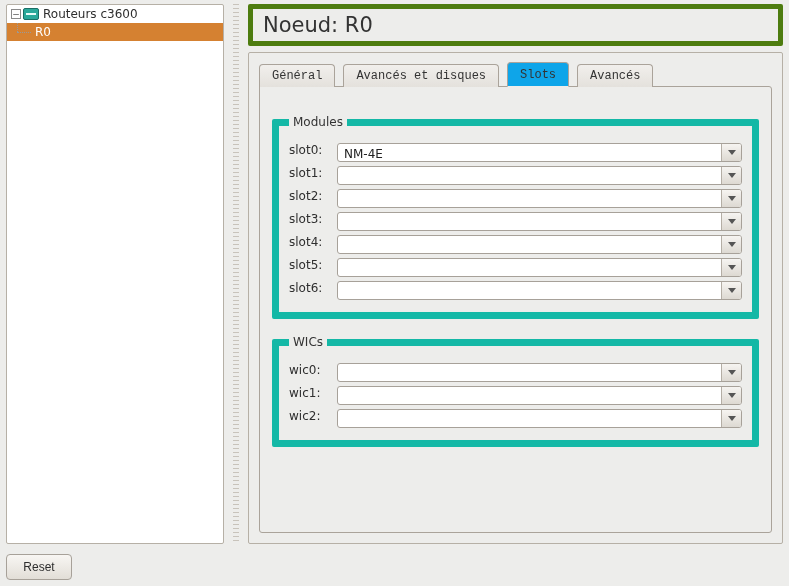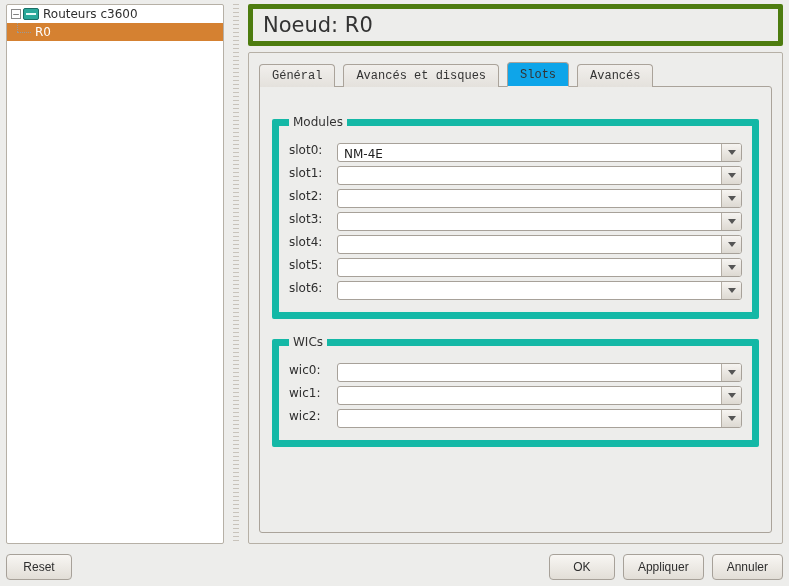--- a/index.html
+++ b/index.html
@@ -374,19 +374,14 @@
             </div>
           </fieldset>
 
         </div>
       </div>
     </div>
   </div>
 
   <div class="bottom">
     <button class="btn">Reset</button>
-    <div class="right-buttons">
-      <button class="btn">OK</button>
-      <button class="btn">Appliquer</button>
-      <button class="btn">Annuler</button>
-    </div>
   </div>
 </div>
 
 </body></html>

